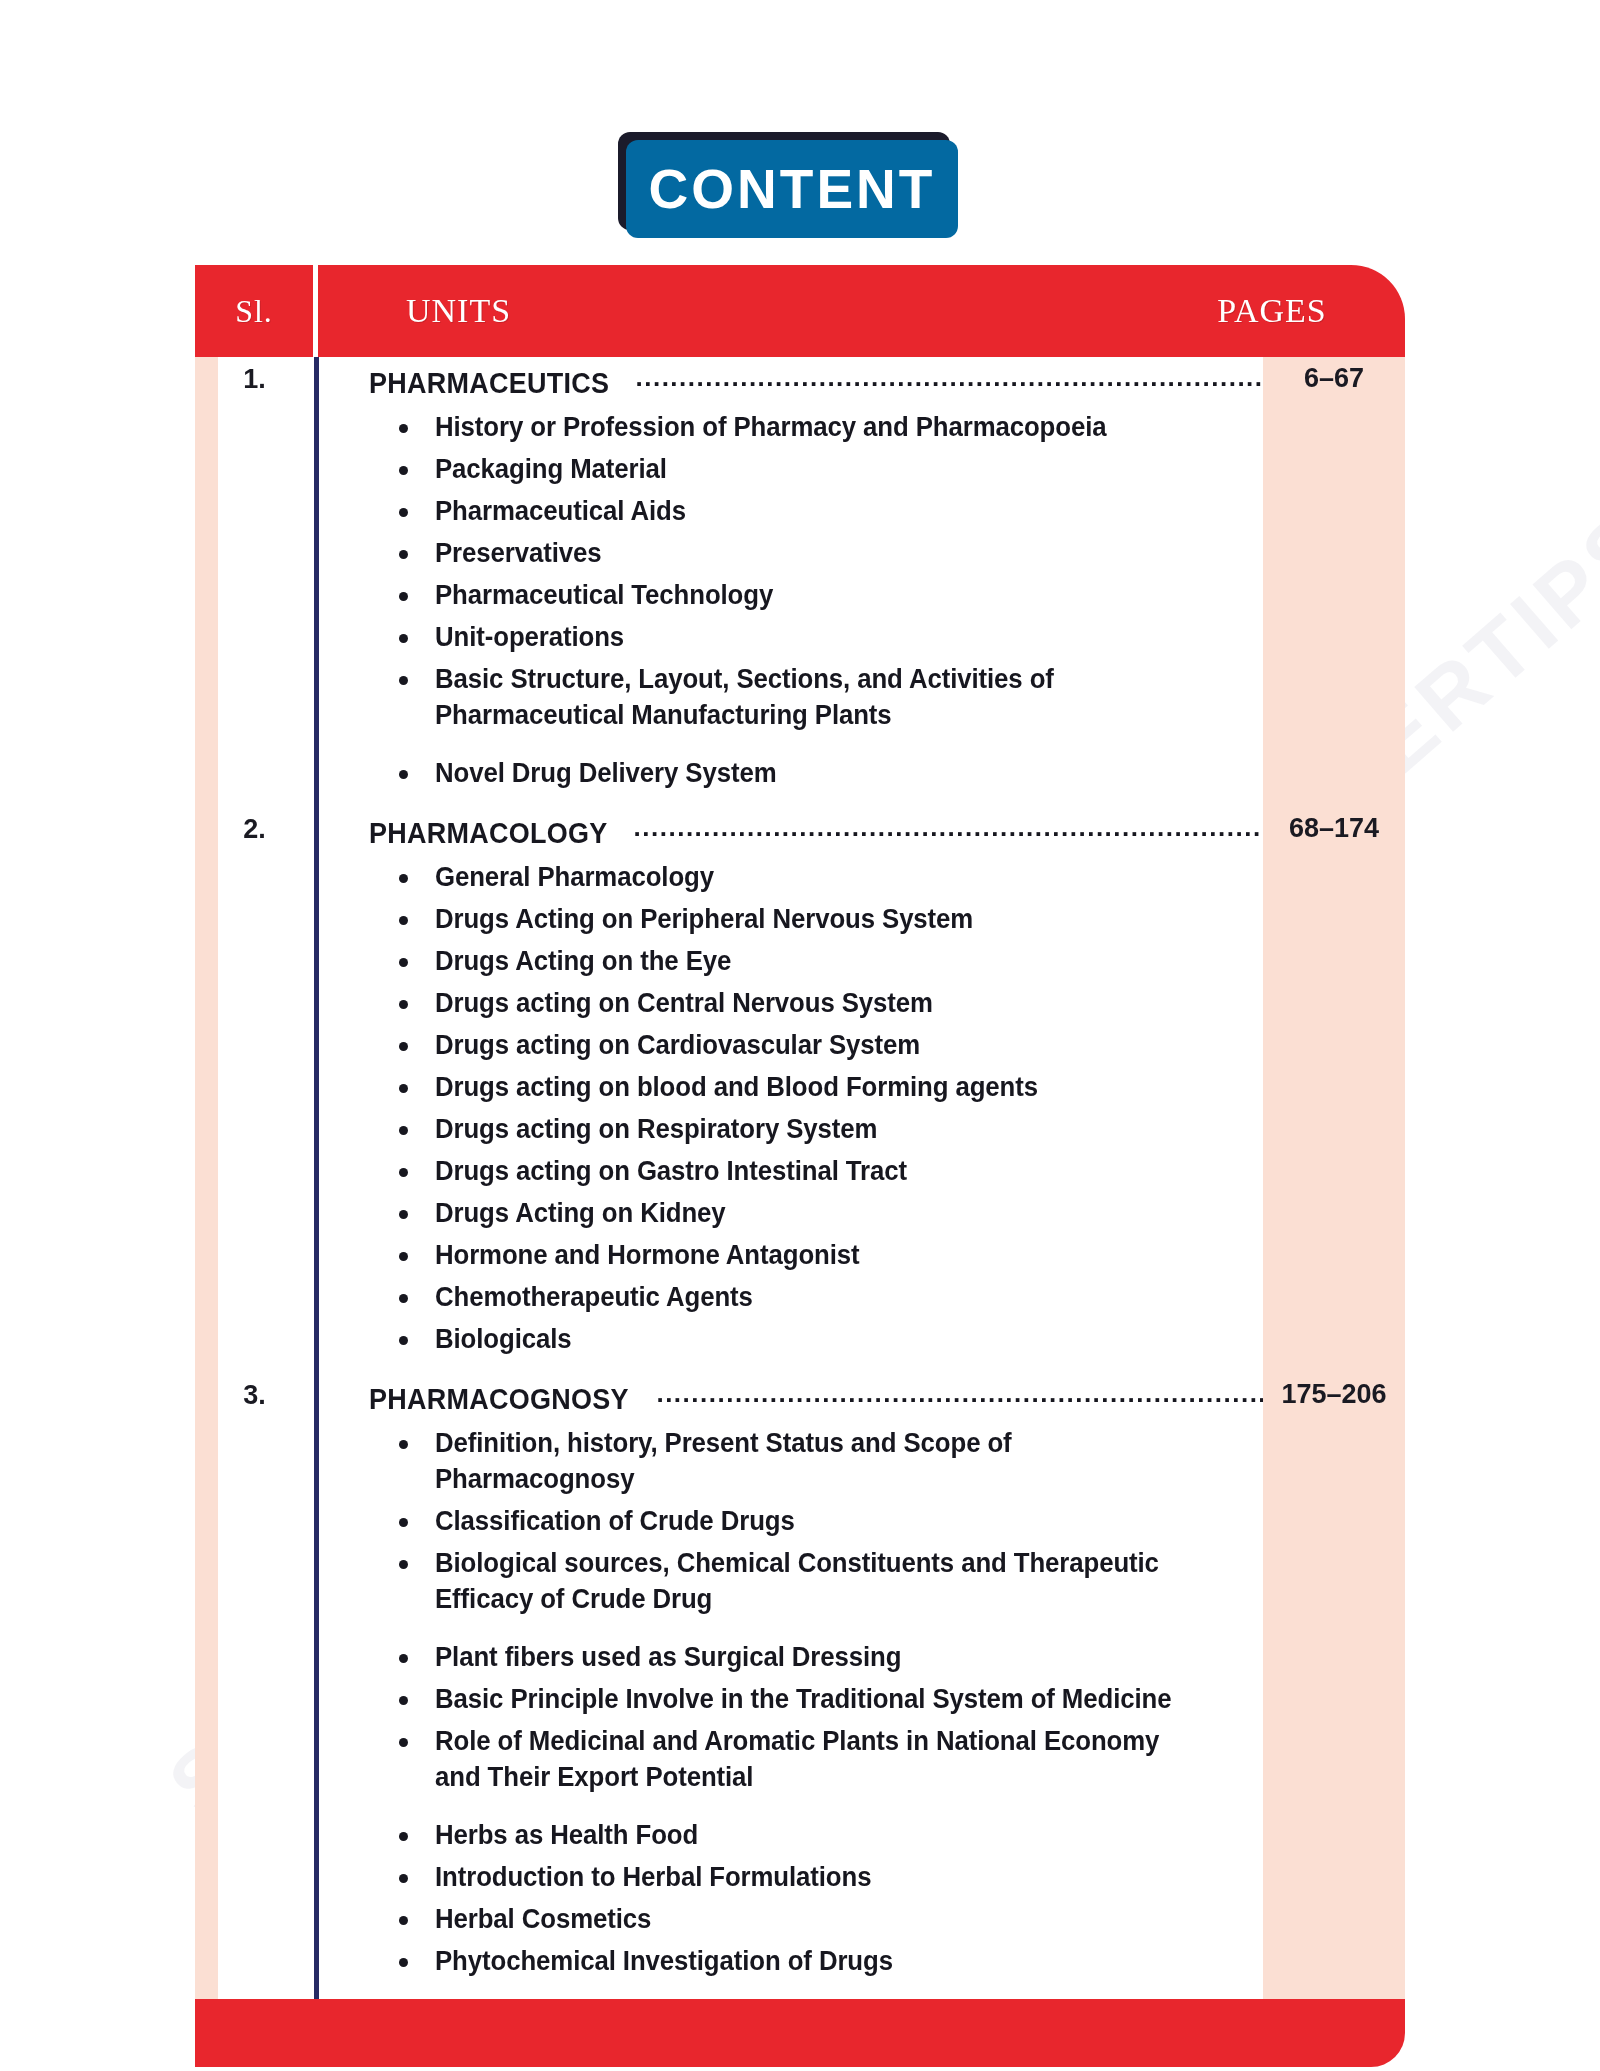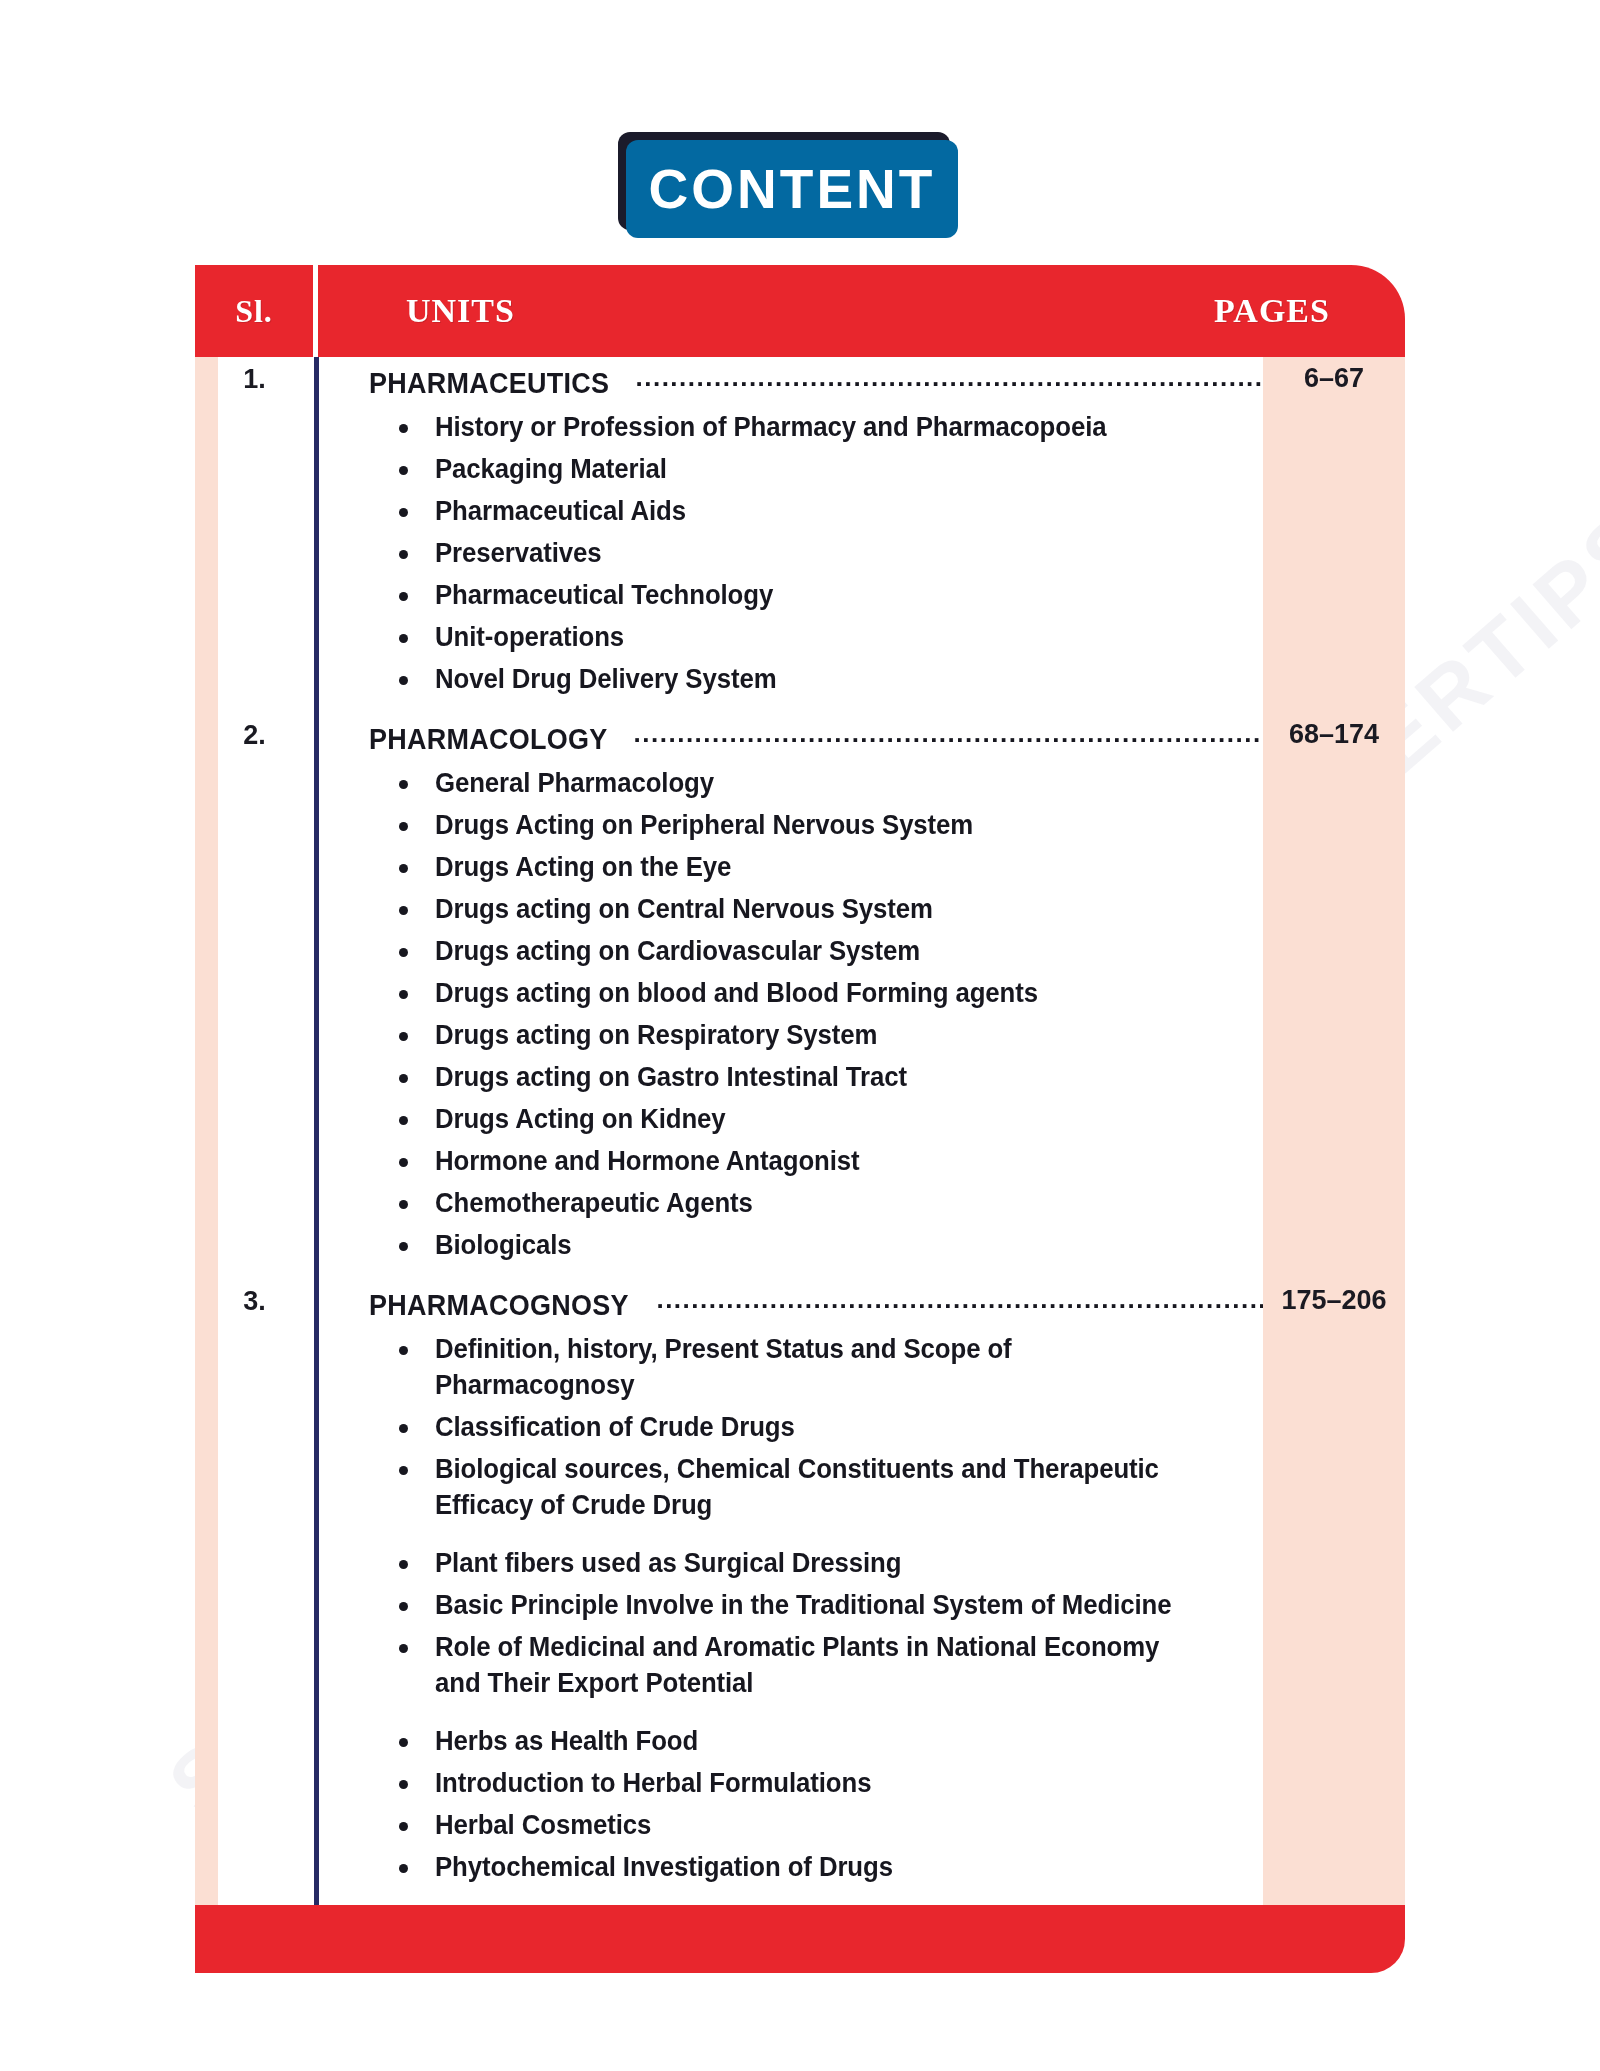--- a/index.html
+++ b/index.html
@@ -115,21 +115,21 @@
     text-align: left;
     padding-left: 88px;
   }
   .thead .th-pages {
     flex: 0 0 210px;
     text-align: center;
     padding-right: 28px;
   }
   .th-label {
     font-family: "Liberation Serif", serif;
-    font-weight: 700;
+    font-weight: 400;
     color: #ffffff;
     font-size: 34px;
     letter-spacing: 1px;
     text-shadow: 1px 1px 0 rgba(0,0,0,0.12);
   }
   .th-label.small { font-size: 32px; }
 
   
   .tbody {
     position: relative;
@@ -320,20 +320,21 @@
               <div class="sec-title-cell"><span class="sec-title">PHARMACEUTICS</span><span class="leader">....................................................................................................................................</span></div>
               <div class="sec-pages">6–67</div>
             </div>
             <ul class="items">
               <li class="item"><span class="txt">History or Profession of Pharmacy and Pharmacopoeia</span></li>
               <li class="item"><span class="txt">Packaging Material</span></li>
               <li class="item"><span class="txt">Pharmaceutical Aids</span></li>
               <li class="item"><span class="txt">Preservatives</span></li>
               <li class="item"><span class="txt">Pharmaceutical Technology</span></li>
               <li class="item"><span class="txt">Unit-operations</span></li>
+              <li class="item multiline"><span class="txt">Basic Structure, Layout, Sections, and Activities of Pharmaceutical Manufacturing Plants</span></li>
               <li class="item"><span class="txt">Novel Drug Delivery System</span></li>
             </ul>
             <div class="section-gap"></div>
           </div>
           <div class="section">
             <div class="section-head">
               <div class="sec-num">2.</div>
               <div class="sec-title-cell"><span class="sec-title">PHARMACOLOGY</span><span class="leader">....................................................................................................................................</span></div>
               <div class="sec-pages">68–174</div>
             </div>

